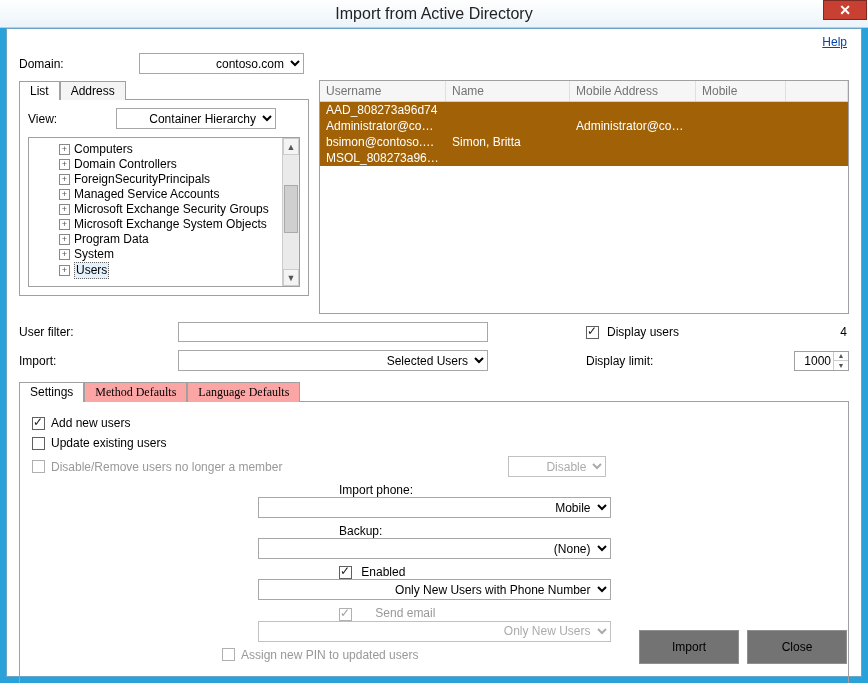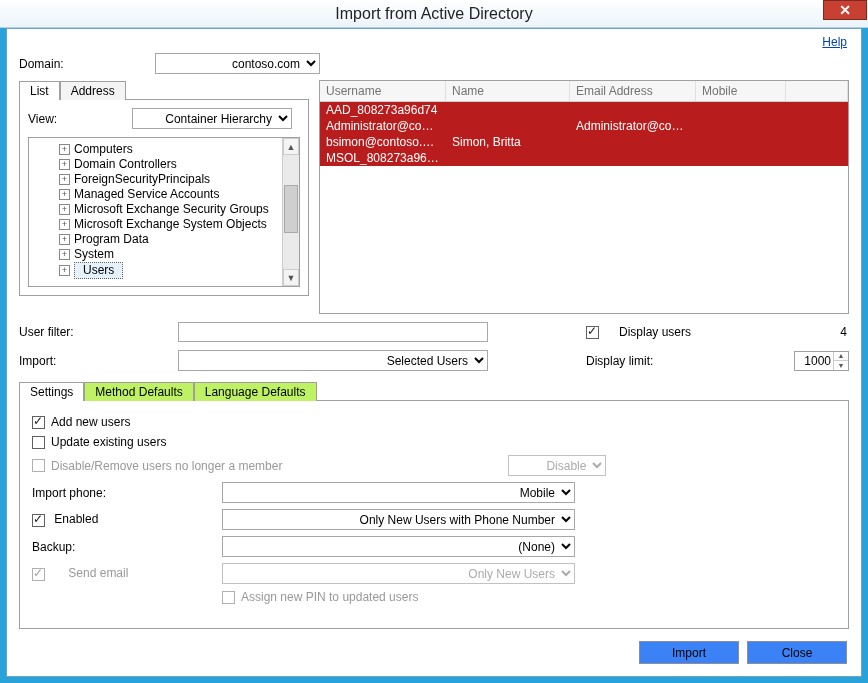--- a/index.html
+++ b/index.html
@@ -3,82 +3,82 @@
 <meta charset="utf-8">
 <style>
   * { box-sizing: border-box; font-family: "Segoe UI", Tahoma, sans-serif; font-size: 12px; }
   html, body { margin: 0; padding: 0; }
   body { background: #28a2d8; width: 868px; height: 683px; position: relative; }
   .titlebar { height: 28px; background: linear-gradient(#ffffff, #ebf4fa); display: flex; align-items: center; position: relative; border-bottom: 1px solid #b7cde0; }
   .titlebar .title { flex: 1; text-align: center; font-size: 16px; color: #222; }
   .titlebar .close { width: 44px; height: 20px; background: #c84031; color: #fff; display: flex; align-items: center; justify-content: center; position: absolute; right: 1px; top: 0; border:1px solid #7a2a22; font-weight: bold; font-size: 14px; }
   .window-inner { position: absolute; left: 6px; right: 6px; top: 28px; bottom: 6px; background: #fff; border: 1px solid #6aa5c9; padding: 10px 12px 10px 12px; }
   .help { position: absolute; right: 14px; top: 6px; color: #0645ad; text-decoration: underline; }
-  .row { display: flex; align-items: center; margin-bottom: 6px; gap: 16px; }
+  .row { display: flex; align-items: center; margin-bottom: 6px; }
   .lbl { width: 120px; color: #000; }
   .lbl2 { width: 145px; color: #000; }
   select, input[type=text] { border: 1px solid #a7a7a7; background: #fff; height: 20px; padding: 1px 3px; font-size: 12px; text-align: right; }
   select { height: 21px; }
   .domain-select { width: 165px; }
   .top-area { display: flex; gap: 10px; }
   .left-panel { width: 290px; }
   .tabs { display: flex; }
   .tabs .tab { border: 1px solid #a0a0a0; border-bottom: none; padding: 2px 10px; background: #fff; position: relative; top:1px; }
   .tabs .tab.inactive { background: #f4f4f4; }
   .tab-body { border: 1px solid #a0a0a0; padding: 8px; }
   .view-select { width: 160px; }
   .tree-wrap { border: 1px solid #a0a0a0; height: 150px; margin-top: 8px; position: relative; display:flex; }
   .tree { flex:1; overflow: hidden; padding: 4px 2px 4px 4px; line-height: 15px; }
   .tree .node { display: flex; align-items: center; padding-left: 26px; white-space: nowrap; }
   .tree .node .exp { width: 11px; height: 11px; border: 1px solid #888; display:inline-flex; align-items:center; justify-content:center; margin-right: 4px; font-size:9px; color:#555; line-height:9px; }
-  .tree .node.sel span.txt { background: #e5f1fb; border:1px dotted #666; padding:0 8px; }
+  .tree .node.sel span.txt { background: #e5f1fb; border:1px dotted #666; padding:0 1px; }
   .vscroll { width: 17px; background: #eaeaea; border-left:1px solid #ccc; display:flex; flex-direction:column; }
   .vscroll .arrow { height: 17px; background:#f4f4f4; border:1px solid #ccc; display:flex; align-items:center; justify-content:center; font-size:9px; color:#555; }
   .vscroll .track { flex:1; position:relative; }
   .vscroll .thumb { position:absolute; left:1px; right:1px; top:30px; height:48px; background:#cfcfcf; border:1px solid #aaa; }
   .grid { flex:1; border:1px solid #a0a0a0; height: 234px; display:flex; flex-direction:column; }
   .grid-header { display:flex; background:#f6f6f6; border-bottom:1px solid #cfcfcf; }
   .grid-header .col { padding: 3px 6px; border-right:1px solid #e0e0e0; color:#737373; }
   .col-user { width: 126px; }
   .col-name { width: 124px; }
   .col-email { width: 126px; }
   .col-mobile { width: 90px; }
   .col-last { flex:1; }
   .grid-body { flex:1; background:#fff; }
-  .grid-row { display:flex; color:#fff; background:#b91c1c; }
+  .grid-row { display:flex; color:#fff; background:#a16207; }
   .grid-row .cell { padding: 1px 6px; white-space:nowrap; overflow:hidden; text-overflow:ellipsis; }
 
   .mid-row { display:flex; align-items:center; margin-top:8px; gap:14px; }
   .userfilter-input { width: 310px; }
-  .display-users { margin-left: 84px; display:flex; align-items:center; gap:20px; }
+  .display-users { margin-left: 84px; display:flex; align-items:center; gap:8px; }
   .count { margin-left:auto; padding-right:2px; }
 
   .import-select { width:310px; }
   .spin { display:inline-flex; border:1px solid #a0a0a0; height:20px; }
   .spin input { border:none; width:38px; height:18px; text-align:right; padding-right:2px; }
   .spin .sbtns { width:15px; display:flex; flex-direction:column; }
   .spin .sb { flex:1; border-left:1px solid #ccc; display:flex; align-items:center; justify-content:center; font-size:7px; color:#555; }
   .spin .sb + .sb { border-top:1px solid #ccc; }
 
   .settings-tabs { display:flex; margin-top:10px; }
   .settings-tabs .stab { border:1px solid #a0a0a0; border-bottom:none; padding:2px 10px; background:#fff; position:relative; top:1px; }
-  .settings-tabs .stab.inactive { background:#bef264; }
+  .settings-tabs .stab.inactive { background:#fca5a5;font-family:Liberation Serif, serif; }
   .settings-body { border:1px solid #a0a0a0; padding:14px 12px 18px 12px; }
 
   .chk-row { display:flex; align-items:center; gap:6px; margin-bottom:6px; }
   .disabled { color:#999; }
   select:disabled, .dsel { color:#888; background:#fff; }
   .wide-select { width:353px; }
   .narrow-select { width: 98px; }
-  .form-row { display:flex; align-items:center; margin-bottom:6px; }
+  .form-row { display:flex; align-items:center; margin-bottom:6px;flex-direction:column; }
   .form-row .flbl { width:190px; }
   .right-col { margin-left: auto; display:flex; align-items:center; gap:8px;}
 
   .footer { position:absolute; right:14px; bottom:12px; display:flex; gap:8px; }
-  .btn { width:100px; height:23px; background:#3b82f6; border:1px solid #8f8f8f; display:flex; align-items:center; justify-content:center; }
+  .btn { width:100px; height:34px; background:#737373; border:1px solid #8f8f8f; display:flex; align-items:center; justify-content:center; }
 
   .chk { position:relative; width:13px; height:13px; border:1px solid #606060; background:#fff; display:inline-block; }
   .chk.checked::after { content:"✓"; position:absolute; left:0; top:-3px; font-size:12px; color:#222; }
   .chk.disabled { border-color:#b0b0b0; }
   .chk.disabled.checked::after { color:#a0a0a0; }
 </style>
 </head>
 <body>
 
 <div class="titlebar">
@@ -156,21 +156,21 @@
             <div class="arrow">▼</div>
           </div>
         </div>
       </div>
     </div>
 
     <div class="grid">
       <div class="grid-header">
         <div class="col col-user">Username</div>
         <div class="col col-name">Name</div>
-        <div class="col col-email">Email Address</div>
+        <div class="col col-email">Mobile Address</div>
         <div class="col col-mobile">Mobile</div>
         <div class="col col-last"></div>
       </div>
       <div class="grid-body">
         <div class="grid-row">
           <div class="cell col-user">AAD_808273a96d74</div>
           <div class="cell col-name"></div>
           <div class="cell col-email"></div>
           <div class="cell col-mobile"></div>
         </div>
@@ -238,29 +238,29 @@
     <div class="chk-row disabled">
       <span class="chk disabled"></span>
       <span>Disable/Remove users no longer a member</span>
       <select class="narrow-select dsel" style="margin-left:220px" disabled=""><option>Disable</option></select>
     </div>
     <div class="form-row">
       <span class="flbl">Import phone:</span>
       <select class="wide-select"><option>Mobile</option></select>
     </div>
     <div class="form-row">
+      <span class="flbl">Backup:</span>
+      <select class="wide-select"><option>(None)</option></select>
+    </div>
+    <div class="form-row">
       <span class="flbl">
         <span class="chk checked" style="vertical-align:middle"></span>
         <span style="margin-left:6px">Enabled</span>
       </span>
       <select class="wide-select"><option>Only New Users with Phone Number</option></select>
-    </div>
-    <div class="form-row">
-      <span class="flbl">Backup:</span>
-      <select class="wide-select"><option>(None)</option></select>
     </div>
     <div class="form-row disabled">
       <span class="flbl">
         <span class="chk disabled checked" style="vertical-align:middle"></span>
         <span style="margin-left:20px">Send email</span>
       </span>
       <select class="wide-select dsel" disabled=""><option>Only New Users</option></select>
     </div>
     <div class="chk-row disabled" style="margin-left:190px;">
       <span class="chk disabled"></span>

